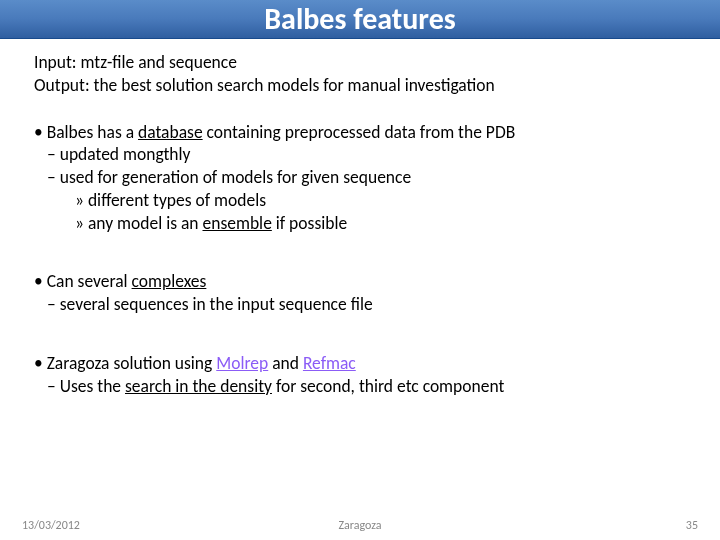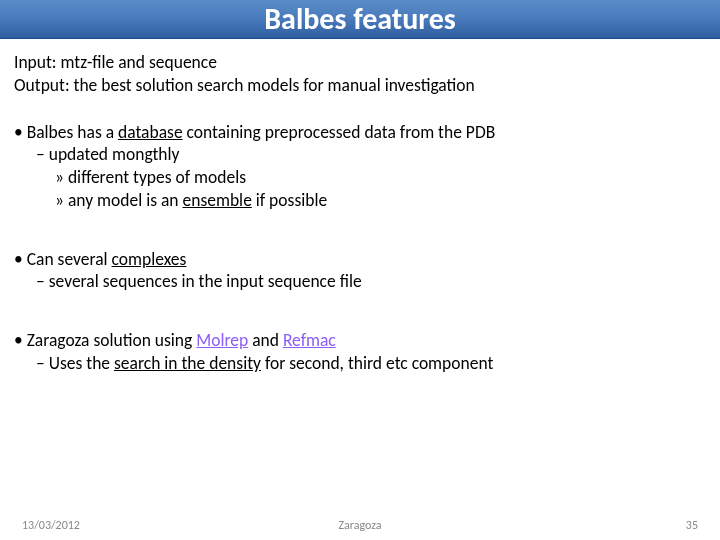--- a/index.html
+++ b/index.html
@@ -1,22 +1,22 @@
 <!DOCTYPE html>
 <html><head>
 <meta charset="utf-8">
 <style>
 html,body{margin:0;padding:0;width:720px;height:540px;font-family:Calibri,Arial,sans-serif;background:#fff;overflow:hidden}
 .header{background:linear-gradient(to bottom,#5a8cc9 0%,#497abb 50%,#2f5ea0 100%);height:38px;color:#fff;font-weight:bold;font-size:30px;text-align:center;line-height:38px;border-bottom:1px solid #184a8c}
-.body{padding:12px 34px 0 14px;font-size:17.5px;color:#000;line-height:1.3}
+.body{padding:12px 34px 0 34px;font-size:17.5px;color:#000;line-height:1.3}
 .intro{margin-bottom:24px}
 .blk{margin-bottom:36px}
 .u{text-decoration:underline}
 .r{color:#8b5cf6}
-.sub{margin-left:22px}
+.sub{margin-left:13px}
 .sub2{margin-left:41px}
 .footer{position:absolute;left:0;right:0;bottom:8px;font-size:12px;color:#888}
 .footer .d{position:absolute;left:22px;bottom:0}
 .footer .c{position:absolute;left:0;right:0;text-align:center;bottom:0}
 .footer .n{position:absolute;right:22px;bottom:0}
 </style>
 </head>
 <body>
 
 <div class="header">Balbes features</div>
@@ -24,20 +24,21 @@
 <div class="body">
 
 <div class="intro">
 <div>Input: mtz-file and sequence</div>
 <div>Output: the best solution search models for manual investigation</div>
 </div>
 
 <div class="blk">
 <div>• <span>Balbes has a </span><span class="u">database</span><span> containing preprocessed data from the PDB</span></div>
 <div class="sub">– <span>updated mongthly</span></div>
+<div class="sub">– <span>used for generation of models for given sequence</span></div>
 <div class="sub2">» <span>different types of models</span></div>
 <div class="sub2">» <span>any model is an </span><span class="u">ensemble</span><span> if possible</span></div>
 </div>
 
 <div class="blk">
 <div>• <span>Can several </span><span class="u">complexes</span></div>
 <div class="sub">– <span>several sequences in the input sequence file</span></div>
 </div>
 
 <div class="blk">

